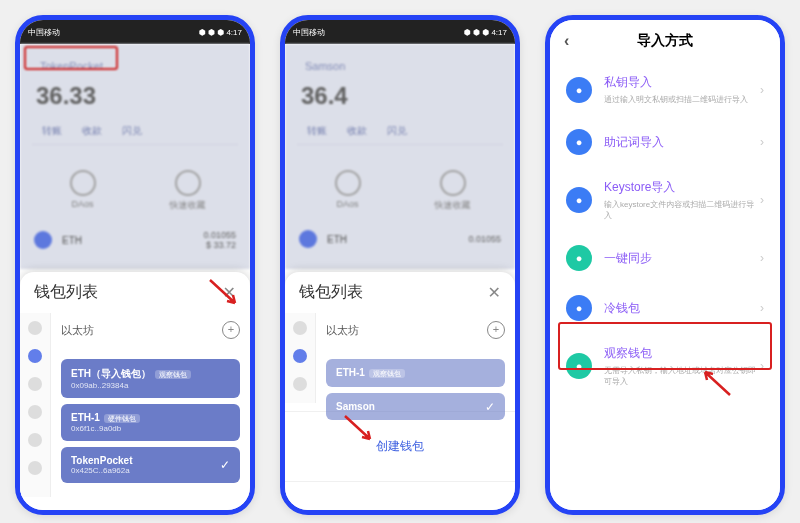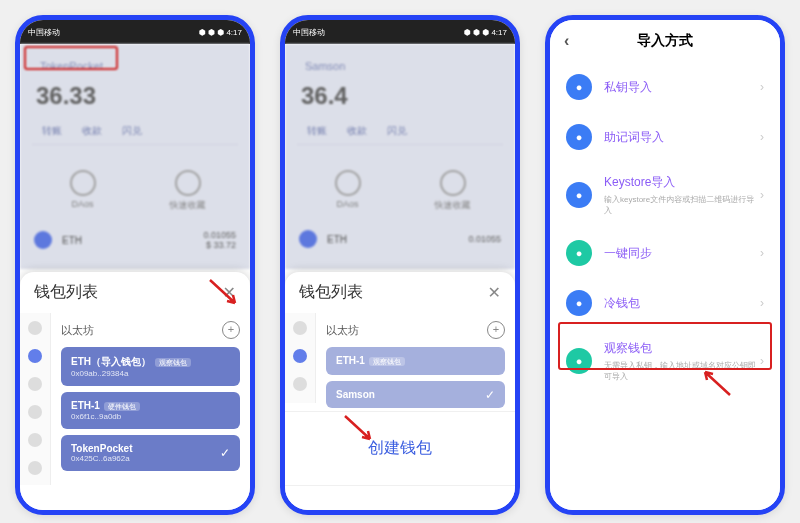--- a/index.html
+++ b/index.html
@@ -17,30 +17,30 @@
 .asset-row .dot{width:18px;height:18px;background:#627eea;border-radius:50%;margin-right:10px}
 .asset-row .val{margin-left:auto;text-align:right;font-size:9px;color:#666}
 .sheet{position:absolute;bottom:0;left:0;right:0;background:#fff;border-radius:14px 14px 0 0;box-shadow:0 -2px 10px rgba(0,0,0,0.15)}
 .sheet-hd{display:flex;align-items:center;padding:10px 14px;font-size:16px;color:#333}
 .sheet-hd .close{margin-left:auto;color:#888;cursor:pointer}
 .sheet-body{display:flex}
 .chain-strip{width:30px;background:#fafafa;border-right:1px solid #eee;display:flex;flex-direction:column;align-items:center;padding-top:8px;gap:14px}
 .chain-strip .ci{width:14px;height:14px;border-radius:50%;background:#ddd}
 .chain-strip .ci.active{background:#627eea}
 .wallet-list{flex:1;padding:8px 10px}
-.wl-head{display:flex;align-items:center;font-size:11px;color:#555;margin-bottom:8px}
+.wl-head{display:flex;align-items:center;font-size:11px;color:#555;margin-bottom:20px}
 .wl-head .add-btn{margin-left:auto;width:16px;height:16px;border:1.5px solid #888;border-radius:50%;text-align:center;line-height:14px;font-size:11px;color:#888;cursor:pointer}
 .wallet-card{background:#6b7cc8;color:#fff;border-radius:6px;padding:8px 10px;margin-bottom:6px;font-size:10px;position:relative}
 .wallet-card .nm{font-weight:600}
 .wallet-card .addr{font-size:8px;opacity:0.8}
 .wallet-card .tag{background:rgba(255,255,255,0.25);padding:1px 4px;border-radius:3px;font-size:7px;margin-left:4px}
 .wallet-card .chk{position:absolute;right:10px;top:50%;transform:translateY(-50%);font-size:12px}
 .wallet-card.dim{opacity:0.6}
 .action-list{text-align:center;padding:8px 0}
-.action-list .act{padding:26px;font-size:16px;color:#3b5ee0;border-top:1px solid #f0f0f0;cursor:pointer}
+.action-list .act{padding:26px;font-size:12px;color:#3b5ee0;border-top:1px solid #f0f0f0;cursor:pointer}
 .action-list .act.cancel{color:#888;border-top:6px solid #f3f3f3}
 .import-page{background:#fff;height:100%}
 .imp-hd{display:flex;align-items:center;padding:12px 14px;font-size:14px;font-weight:600}
 .imp-hd .back{margin-right:auto;color:#555;cursor:pointer;font-size:16px}
 .imp-hd .title{position:absolute;left:50%;transform:translateX(-50%)}
 .imp-item{display:flex;align-items:center;padding:12px 16px;border-bottom:0;cursor:pointer}
 .imp-item .ic{width:26px;height:26px;border-radius:50%;margin-right:12px;display:flex;align-items:center;justify-content:center;color:#fff;font-size:11px;flex-shrink:0}
 .imp-item .txt{flex:1}
 .imp-item .txt .t{font-size:12px;font-weight:500;color:#8b5cf6}
 .imp-item .txt .d{font-size:8px;color:#aaa;margin-top:3px}
@@ -187,20 +187,21 @@
   <div class="import-page">
     <div class="imp-hd">
       <span class="back">‹</span>
       <span class="title">导入方式</span>
     </div>
     <div id="import-list">
         <div class="imp-item">
           <div class="ic" style="background:#3b7cf5">●</div>
           <div class="txt">
             <div class="t">私钥导入</div>
+            <div class="d">通过输入明文私钥或扫描二维码进行导入</div>
           </div>
           <div class="arr">›</div>
         </div>
         <div class="imp-item">
           <div class="ic" style="background:#3b7cf5">●</div>
           <div class="txt">
             <div class="t">助记词导入</div>
           </div>
           <div class="arr">›</div>
         </div>

